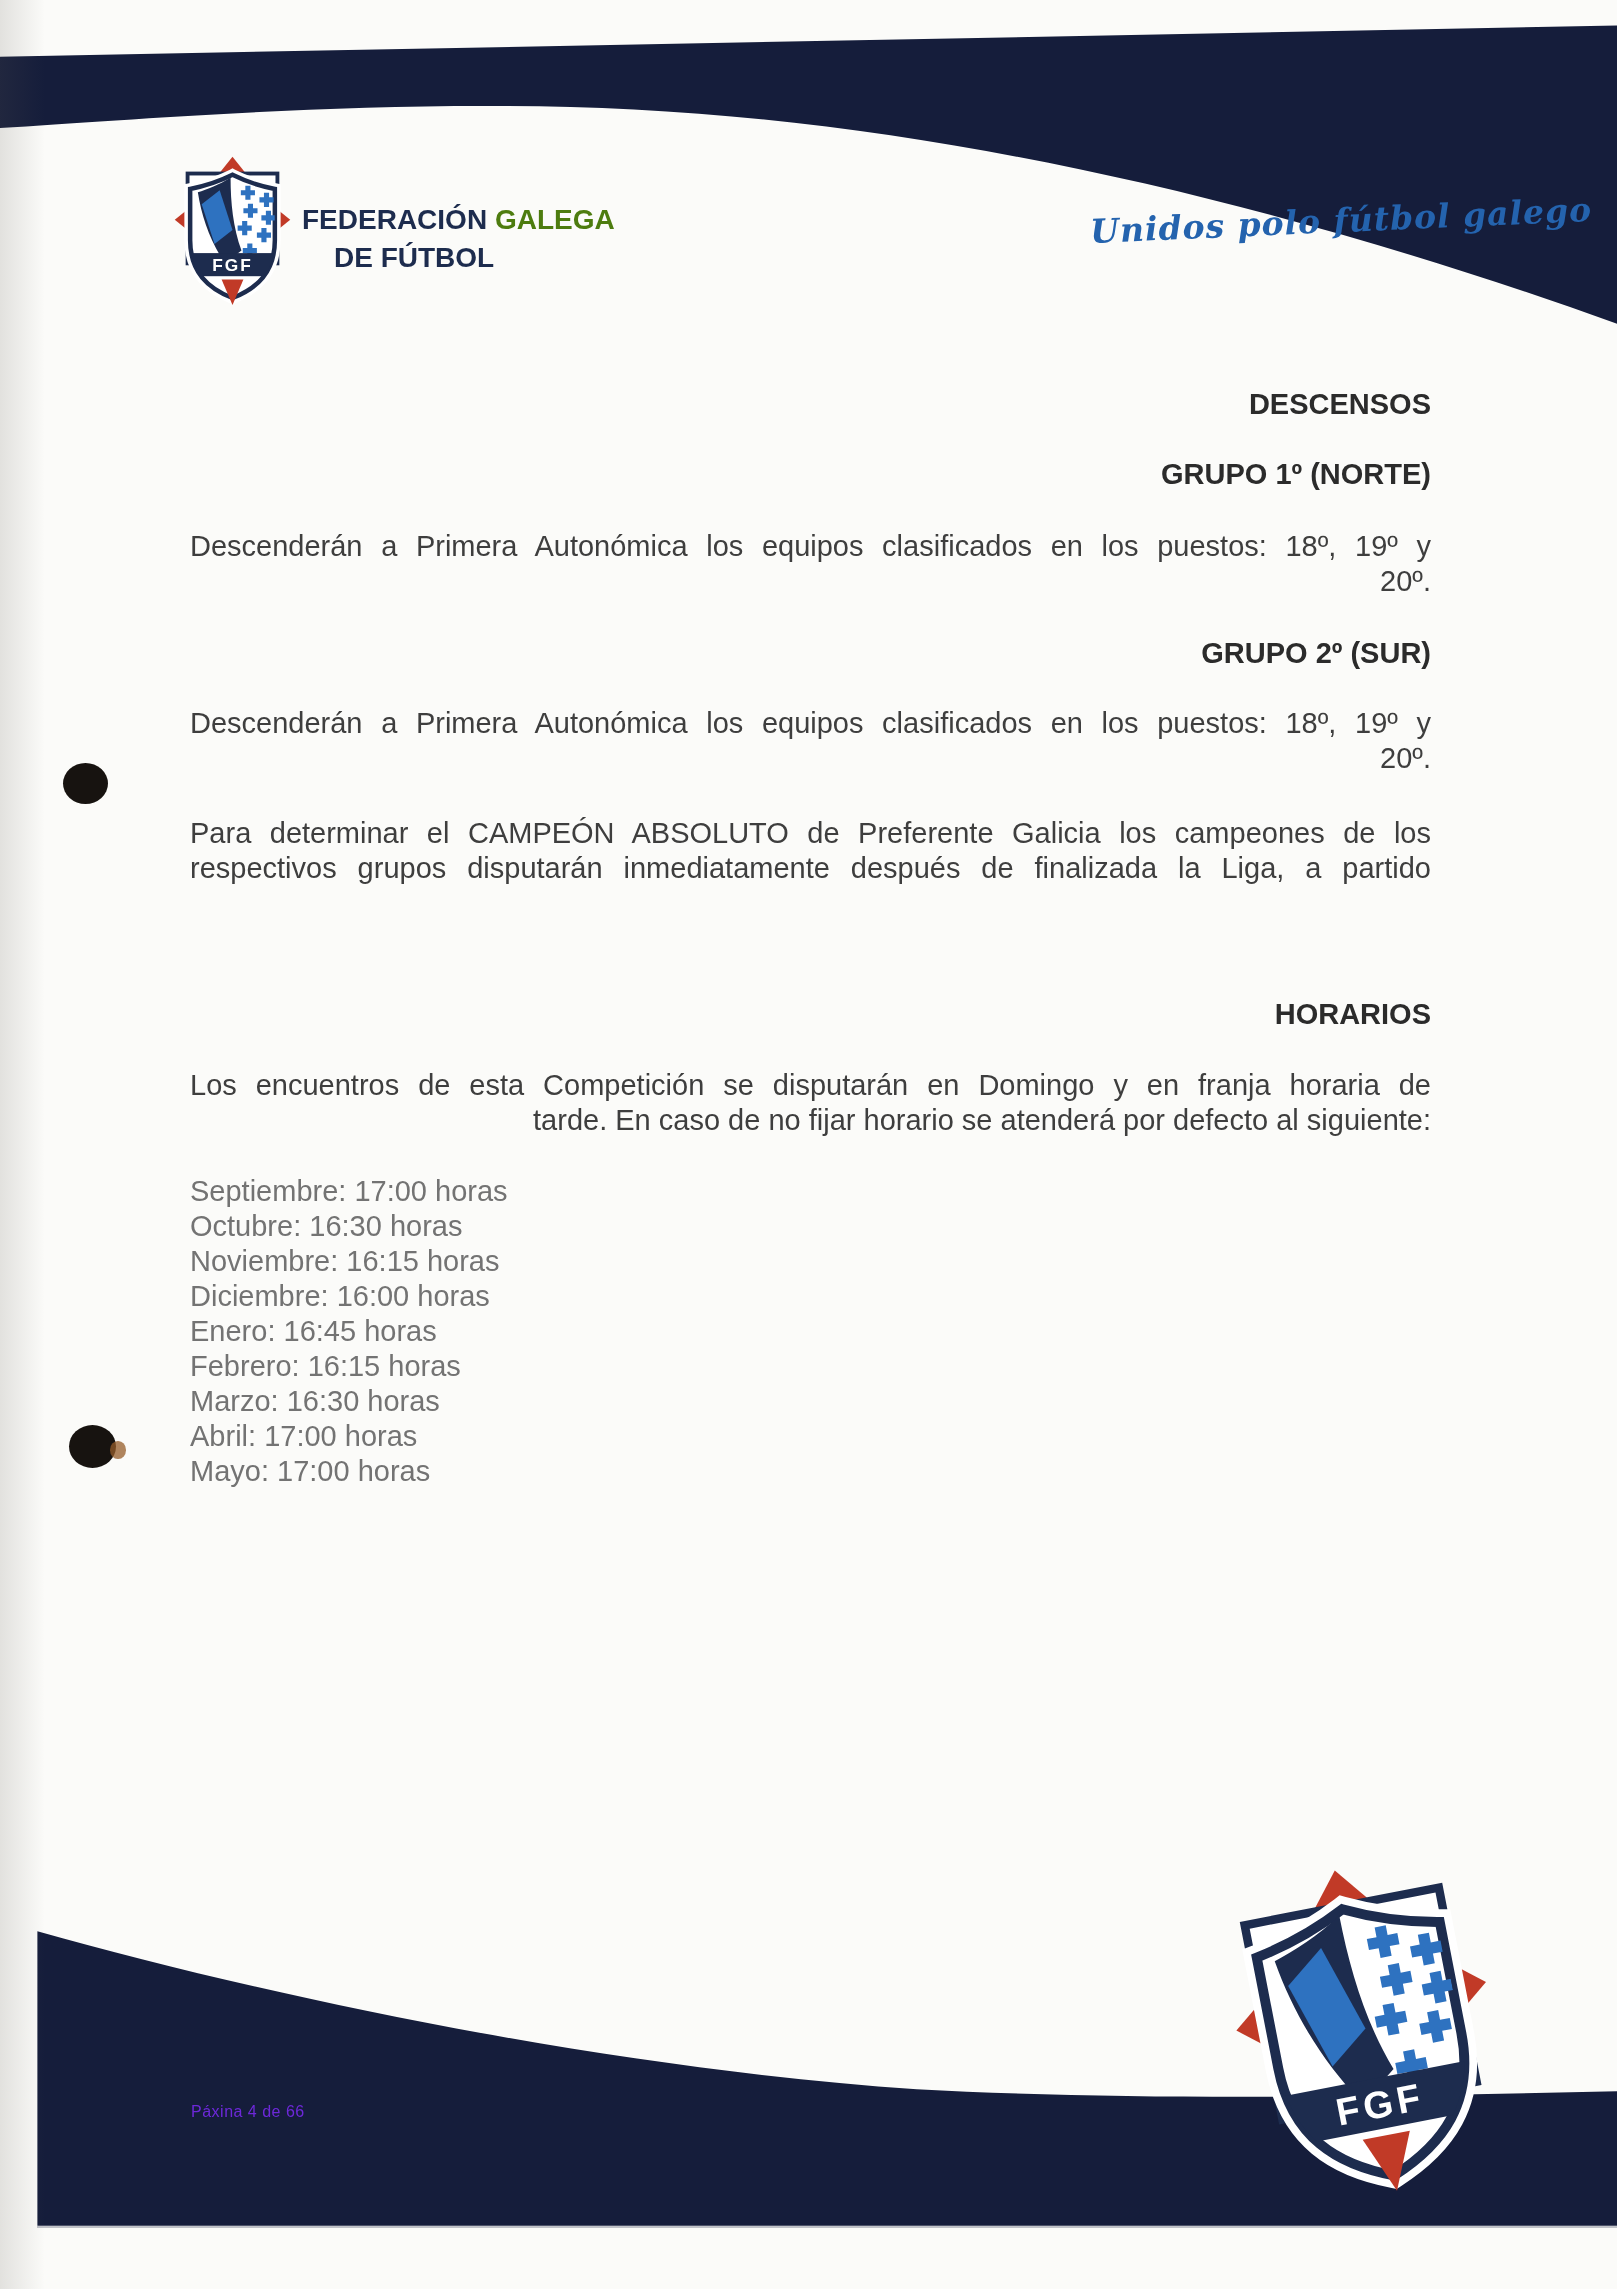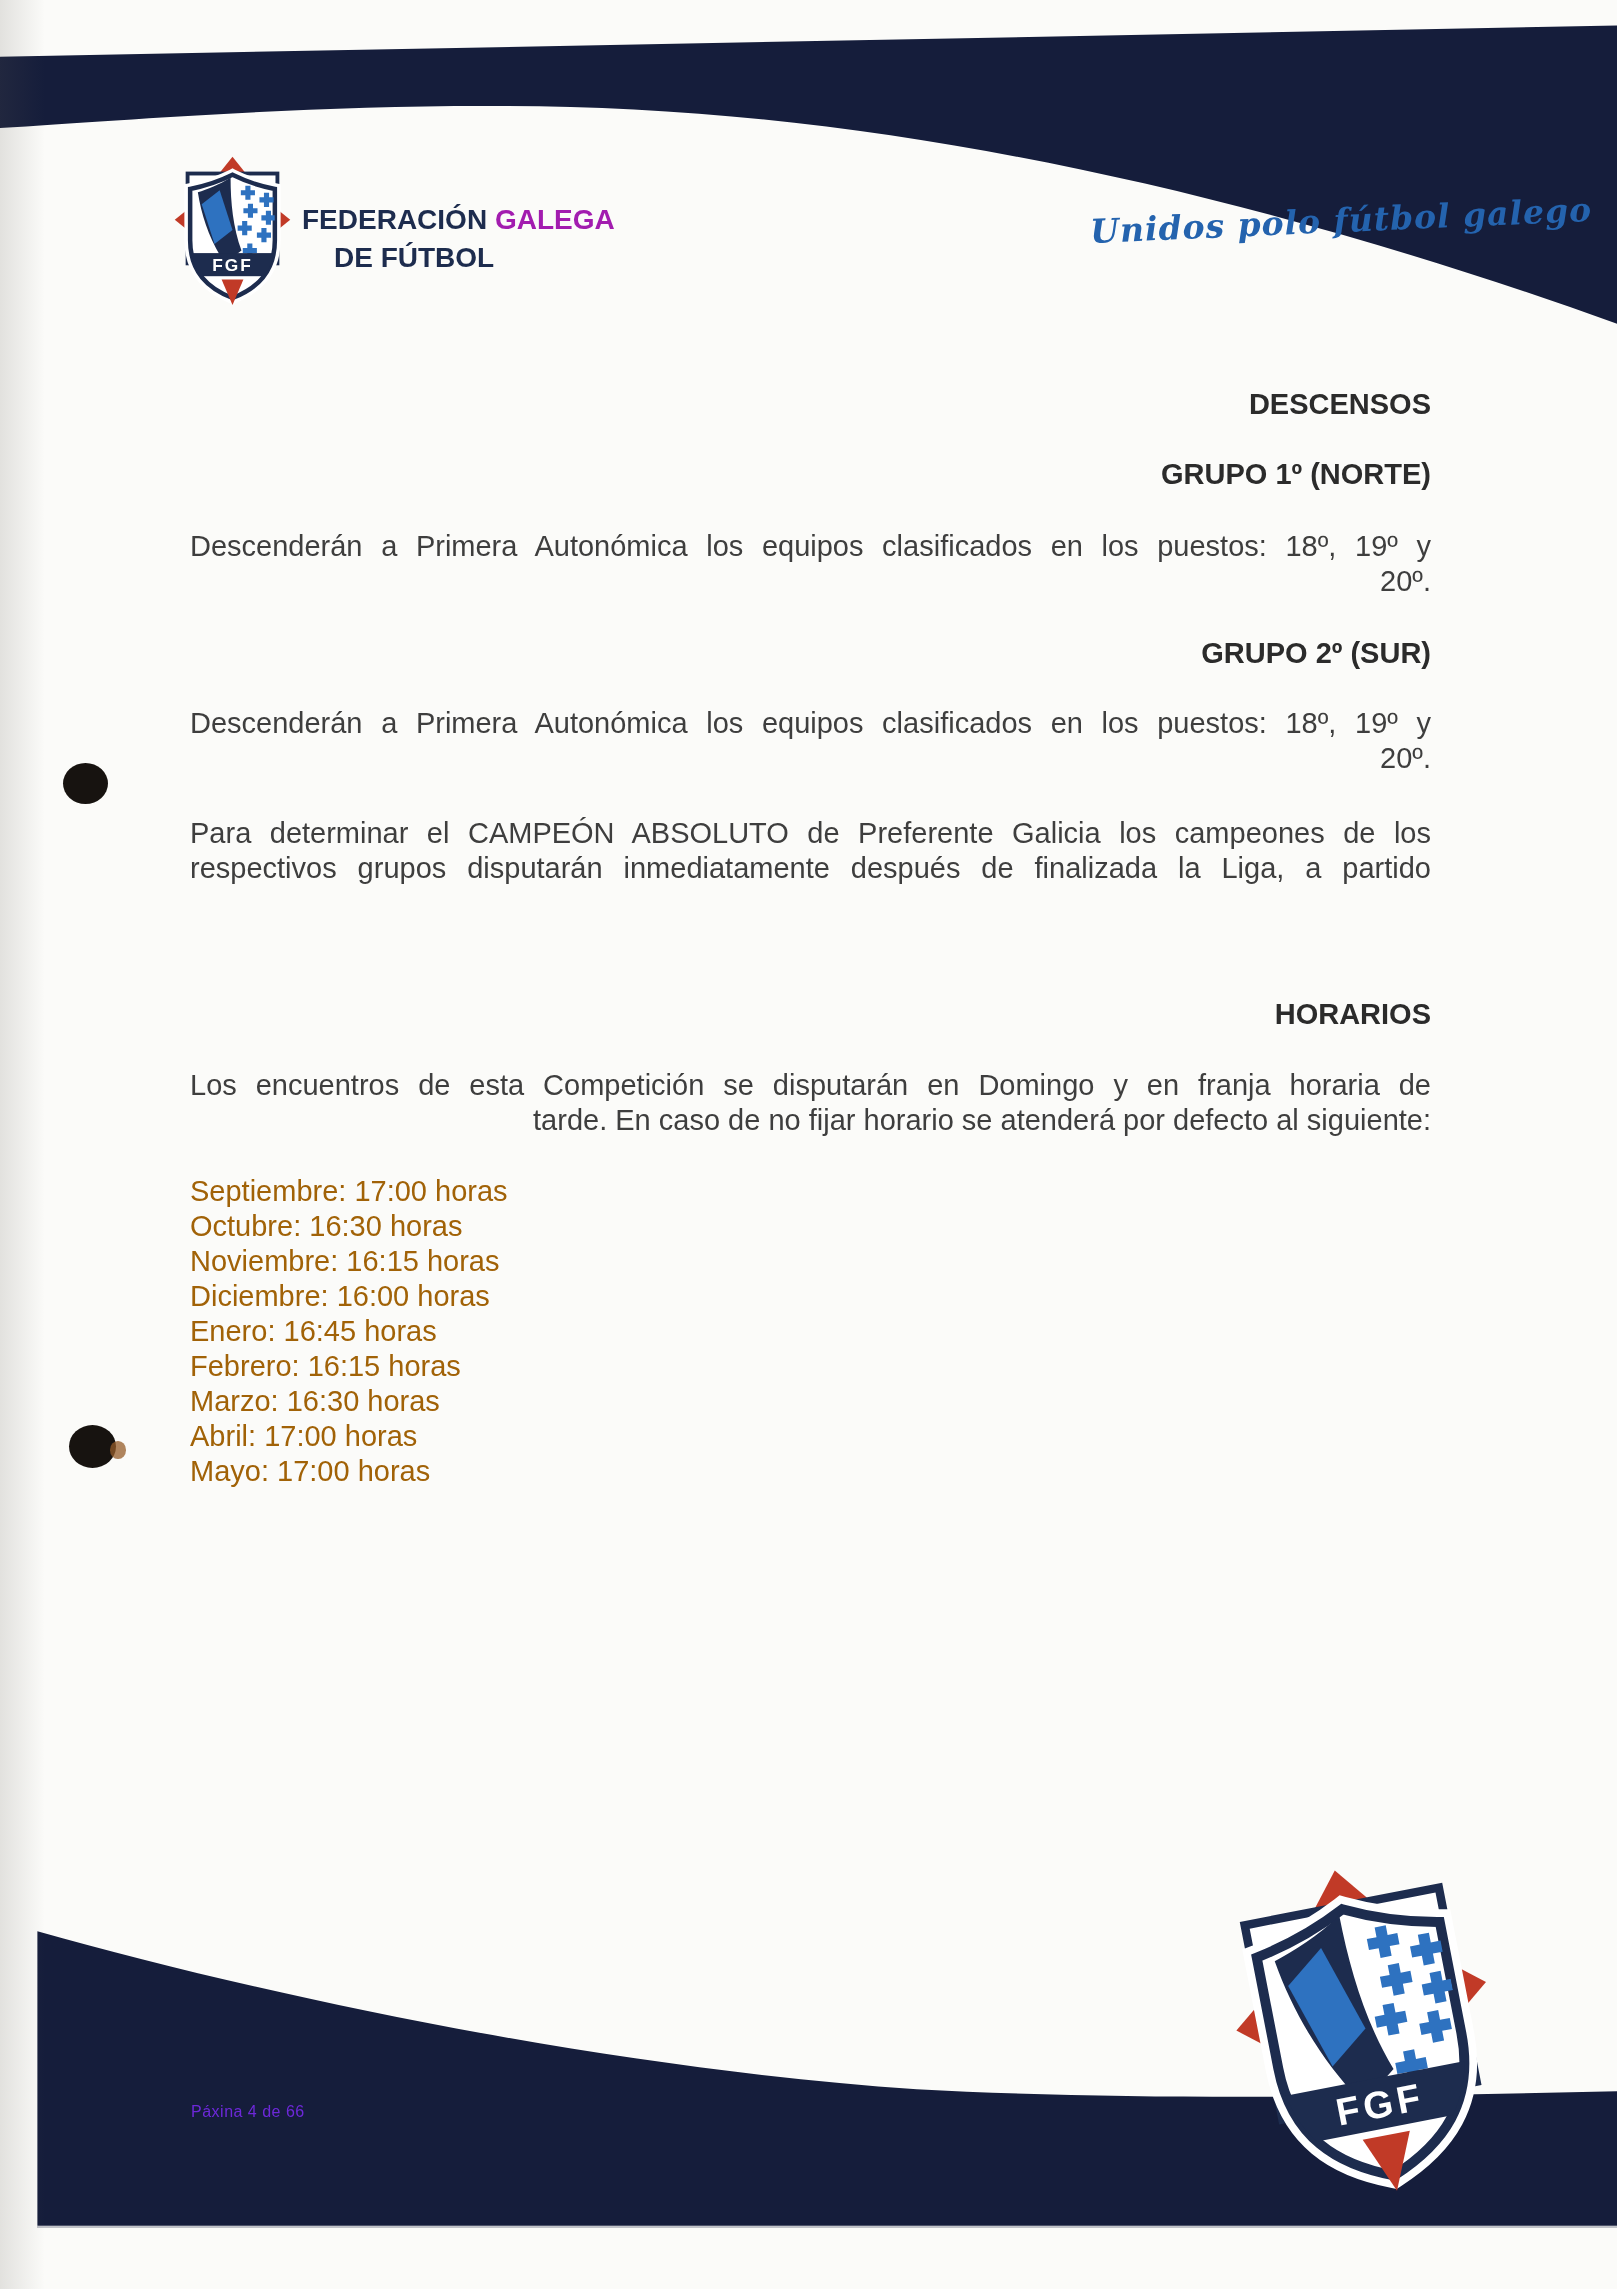--- a/index.html
+++ b/index.html
@@ -25,38 +25,38 @@
   
   .crest { position:absolute; }
   #header-crest { left:168px; top:153px; width:129px; height:154px; }
   #footer-crest { left:1224px; top:1859px; width:283px; height:339px;
                   transform:rotate(-11deg); transform-origin:50% 50%; }
   .brand-line { position:absolute; left:302px; white-space:nowrap;
                 font-weight:bold; font-size:28px; letter-spacing:0px;
                 color:#1d2c4e; }
   #brand-line1 { top:204px; }
   #brand-line2 { top:242px;margin-left:32px; }
-  .brand-galega { color:#a21caf; }
+  .brand-galega { color:#4d7c0f; }
   .slogan {
     position:absolute; left:1090px; top:201px; white-space:nowrap;
     font-family:"DejaVu Serif", serif; font-style:italic; font-weight:bold;
     font-size:33px; color:#2463ae; letter-spacing:1px;
     transform:rotate(-2.5deg);
   }
 
   
   .tline {
     position:absolute; left:190px; width:1241px; height:35px;
     line-height:35px; font-size:29px; color:#3e3e3e;
     white-space:nowrap; overflow:visible;text-align:right;
   }
   .heading { font-weight:bold; color:#2b2b2b; }
   .jl { white-space:normal; text-align:justify; text-align-last:justify; }
   .schedule { position:absolute; left:190px; top:1174px; width:780px;
-              font-size:29px; line-height:35px; color:#a16207; }
+              font-size:29px; line-height:35px; color:#737373; }
   .schedule div { height:35px; }
 
   
   .hole { position:absolute; border-radius:50%; background:#171310; }
   #hole-1 { left:63px; top:763px; width:45px; height:41px; }
   #hole-2 { left:69px; top:1425px; width:47px; height:43px; }
   #hole-2-smudge { position:absolute; left:110px; top:1441px; width:15.6px; height:17.6px;
                    border-radius:50%; background:rgba(150,92,40,.75); }
 
   

